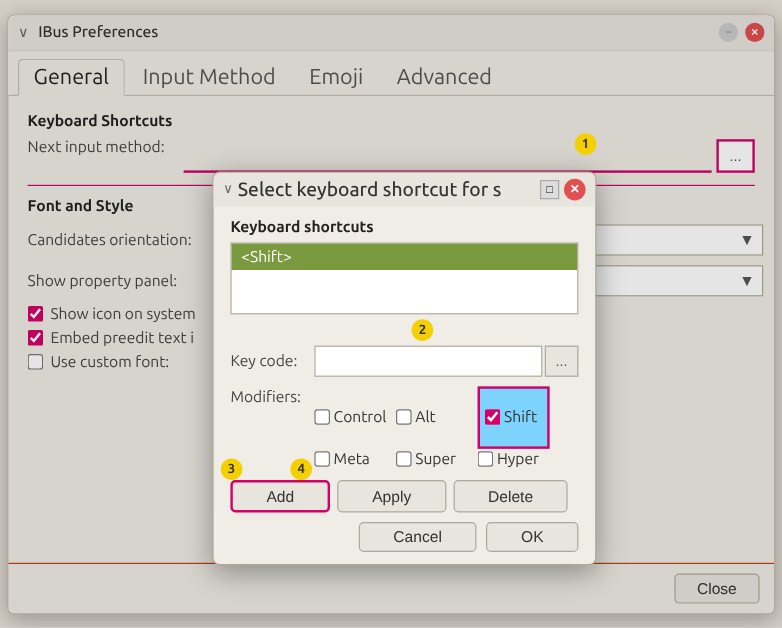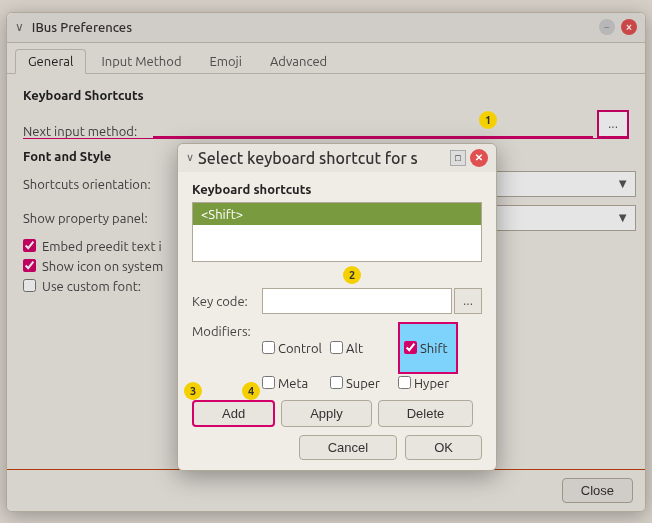--- a/index.html
+++ b/index.html
@@ -73,21 +73,21 @@
 
     
     .tab-bar {
       display: flex;
       padding: 6px 8px 0;
       background: #f0ece6;
       border-bottom: 1px solid #c8c0b8;
     }
     .tab {
       padding: 4px 12px;
-      font-size: 13px;
+      font-size: 18px;
       cursor: pointer;
       color: #555;
       border: 1px solid transparent;
       border-radius: 4px 4px 0 0;
       margin-right: 2px;
     }
     .tab.active {
       background: #f0ece6;
       color: #222;
       border-color: #c8c0b8;
@@ -104,21 +104,22 @@
 
     .section-title {
       font-size: 13px;
       font-weight: bold;
       color: #222;
       margin-bottom: 8px;
     }
 
     .form-row {
       display: flex;
-      align-items: flex-end;
+      align-items: flex-start;
+      margin-bottom: 10px;
     }
     .form-label {
       color: #444;
       min-width: 130px;
       font-size: 13px;
     }
 
     .input-with-btn {
       display: flex;
       flex: 1;
@@ -466,39 +467,39 @@
         <input type="text" class="text-input" value="" style="">
         <button class="btn-browse">...</button>
       </div>
     </div>
 
     <div class="divider-line"></div>
 
     <div class="font-section-title">Font and Style</div>
 
     <div class="dropdown-row">
-      <span class="dropdown-label">Shortcuts orientation:</span>
+      <span class="dropdown-label">Candidates orientation:</span>
       <select class="dropdown-select"></select>
       <span class="dropdown-arrow">▼</span>
     </div>
 
     <div class="dropdown-row">
       <span class="dropdown-label">Show property panel:</span>
       <select class="dropdown-select"></select>
       <span class="dropdown-arrow">▼</span>
     </div>
 
     <div class="checkbox-row">
       <input type="checkbox" checked="" style="">
-      <span class="checkbox-label">Embed preedit text i</span>
+      <span class="checkbox-label">Show icon on system</span>
     </div>
 
     <div class="checkbox-row">
       <input type="checkbox" checked="" style="">
-      <span class="checkbox-label">Show icon on system</span>
+      <span class="checkbox-label">Embed preedit text i</span>
     </div>
 
     <div class="checkbox-row">
       <input type="checkbox" style="">
       <span class="checkbox-label">Use custom font:</span>
     </div>
   </div>
 
   <div class="bottom-bar">
     <button class="btn-close-main">Close</button>

